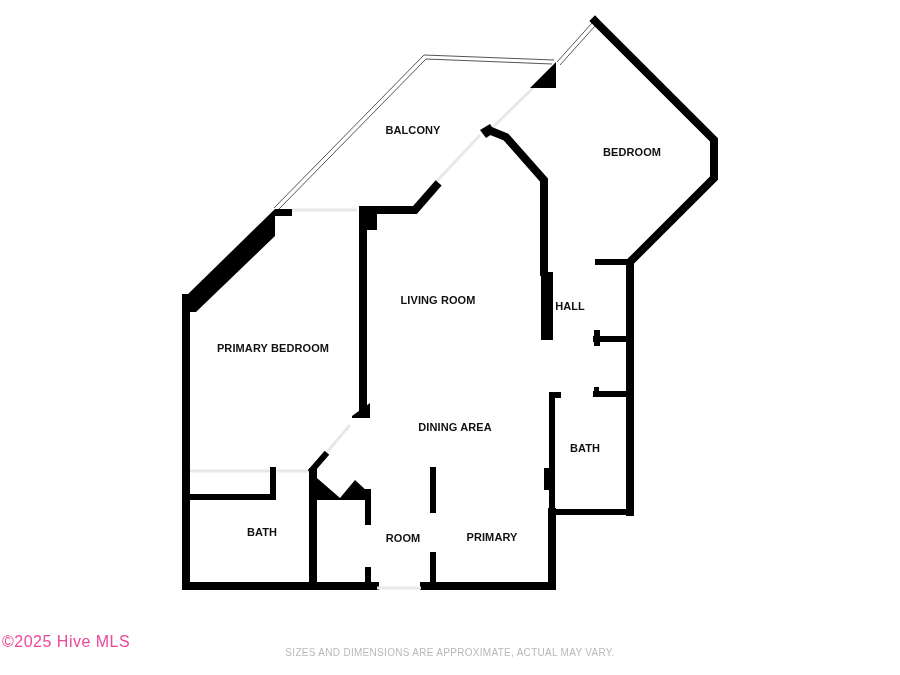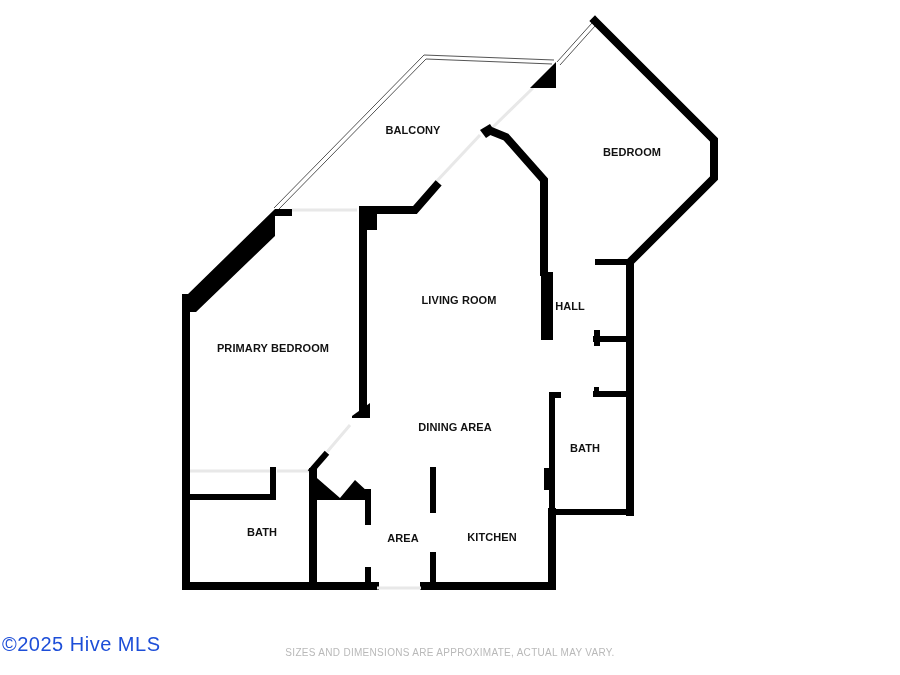--- a/index.html
+++ b/index.html
@@ -4,21 +4,21 @@
 <style>
   html, body { margin: 0; padding: 0; background: #ffffff; }
   body { width: 900px; height: 675px; position: relative; overflow: hidden; font-family: "Liberation Sans", sans-serif; }
   svg.plan { position: absolute; left: 0; top: 0; width: 900px; height: 675px; }
   .wall { fill: none; stroke: #000; stroke-width: 8; stroke-linejoin: miter; stroke-linecap: square; }
   .wall-thin { fill: none; stroke: #000; stroke-width: 6; stroke-linecap: square; }
   .solid { fill: #000; stroke: none; }
   .glass { fill: none; stroke: #555; stroke-width: 1; }
   .opening { fill: none; stroke: #e8e8e8; stroke-width: 3; }
   .room-label { position: absolute; font-size: 11px; color: #111; white-space: nowrap; transform: translate(-50%, -50%); letter-spacing: 0.1px; font-weight: bold; }
-  .copyright { position: absolute; left: 2px; top: 633px; font-size: 20px; color: #1d4ed8; letter-spacing: 0.5px; }
+  .copyright { position: absolute; left: 2px; top: 633px; font-size: 16px; color: #ec4899; letter-spacing: 0.5px; }
   .disclaimer { position: absolute; left: 450px; top: 652px; transform: translate(-50%, -50%); font-size: 10px; color: #b9b9b9; letter-spacing: 0.3px; white-space: nowrap; }
 </style>
 </head>
 <body>
 
 <svg class="plan" viewBox="0 0 900 675" xmlns="http://www.w3.org/2000/svg">
 
   <g>
     <polyline class="glass" points="274,208 424,55 554,60"></polyline>
     <polyline class="glass" points="278,210 426,59 552,64"></polyline>
@@ -86,23 +86,23 @@
     <polygon class="solid" points="310,472 340,498 355,480 368,492 368,500 316,500 316,472"></polygon>
     <line class="wall-thin" x1="368" y1="492" x2="368" y2="522"></line>
     <line class="wall-thin" x1="368" y1="570" x2="368" y2="586"></line>
     <line class="wall-thin" x1="433" y1="470" x2="433" y2="510"></line>
     <line class="wall-thin" x1="433" y1="555" x2="433" y2="586"></line>
   </g>
 </svg>
 
 <div class="room-label" style="left:413px;top:130px">BALCONY</div>
 <div class="room-label" style="left:632px;top:152px">BEDROOM</div>
-<div class="room-label" style="left:459px;top:300px">LIVING ROOM</div>
+<div class="room-label" style="left:438px;top:300px">LIVING ROOM</div>
 <div class="room-label" style="left:570px;top:306px">HALL</div>
 <div class="room-label" style="left:273px;top:348px">PRIMARY BEDROOM</div>
 <div class="room-label" style="left:455px;top:427px">DINING AREA</div>
 <div class="room-label" style="left:585px;top:448px">BATH</div>
 <div class="room-label" style="left:262px;top:532px">BATH</div>
-<div class="room-label" style="left:403px;top:538px">AREA</div>
-<div class="room-label" style="left:492px;top:537px">KITCHEN</div>
+<div class="room-label" style="left:403px;top:538px">ROOM</div>
+<div class="room-label" style="left:492px;top:537px">PRIMARY</div>
 
 <div class="copyright">©2025 Hive MLS</div>
 <div class="disclaimer">SIZES AND DIMENSIONS ARE APPROXIMATE, ACTUAL MAY VARY.</div>
 
 </body></html>

